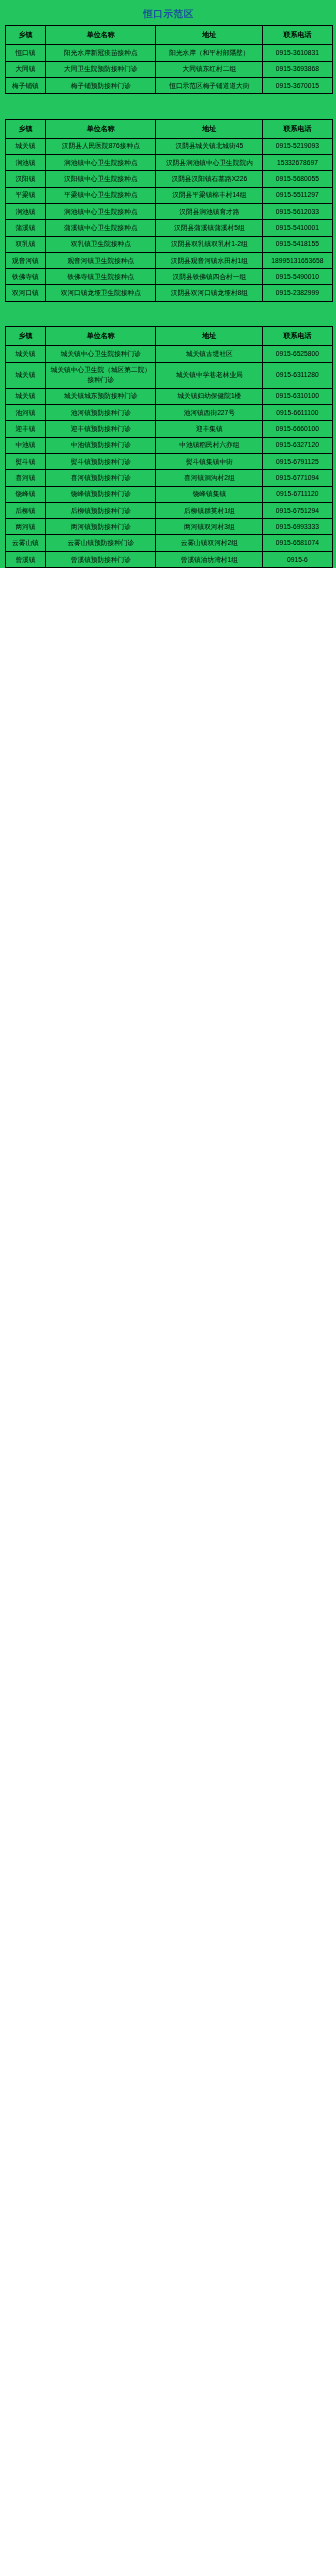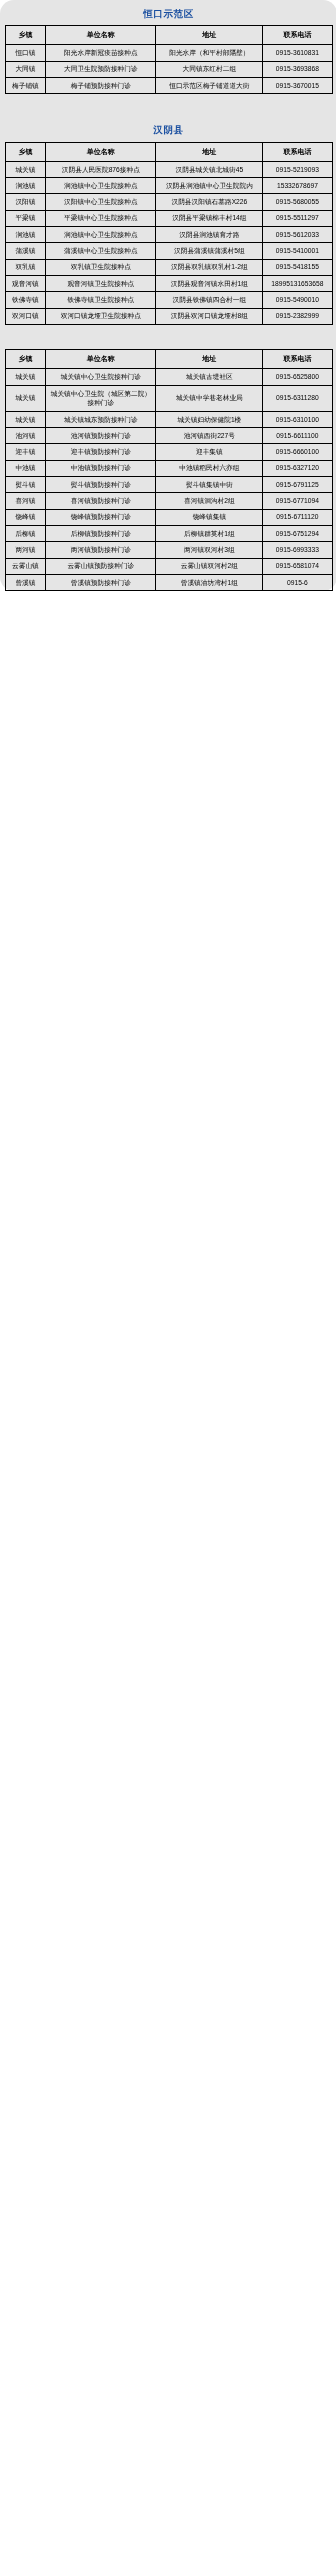--- a/index.html
+++ b/index.html
@@ -9,22 +9,21 @@
   }
   body {
     width: 337px;
     font-family: "Liberation Sans", sans-serif;
     color: #000000;
   }
   .page {
     width: 337px;
     box-sizing: border-box;
     padding: 0;
-    background: #e5e5e5;
-    border-radius: 14px;
+    background: #22c55e;
   }
   .section {
     width: 100%;
     box-sizing: border-box;
     padding: 0 4.5px;
     margin-bottom: 14.6px;
   }
   .section-title {
     text-align: center;
     color: #1a4fa0;
@@ -98,21 +97,20 @@
           <td>恒口示范区梅子铺道道大街</td>
           <td class="tel">0915-3670015</td>
         </tr>
       </tbody>
     </table>
   </div>
 
   <div class="spacer"></div>
 
   <div class="section">
-    <div class="section-title">汉阴县</div>
     <table class="vax">
       <thead>
         <tr>
           <th class="c-town">乡镇</th>
           <th class="c-unit">单位名称</th>
           <th class="c-addr">地址</th>
           <th class="c-tel">联系电话</th>
         </tr>
       </thead>
       <tbody>

